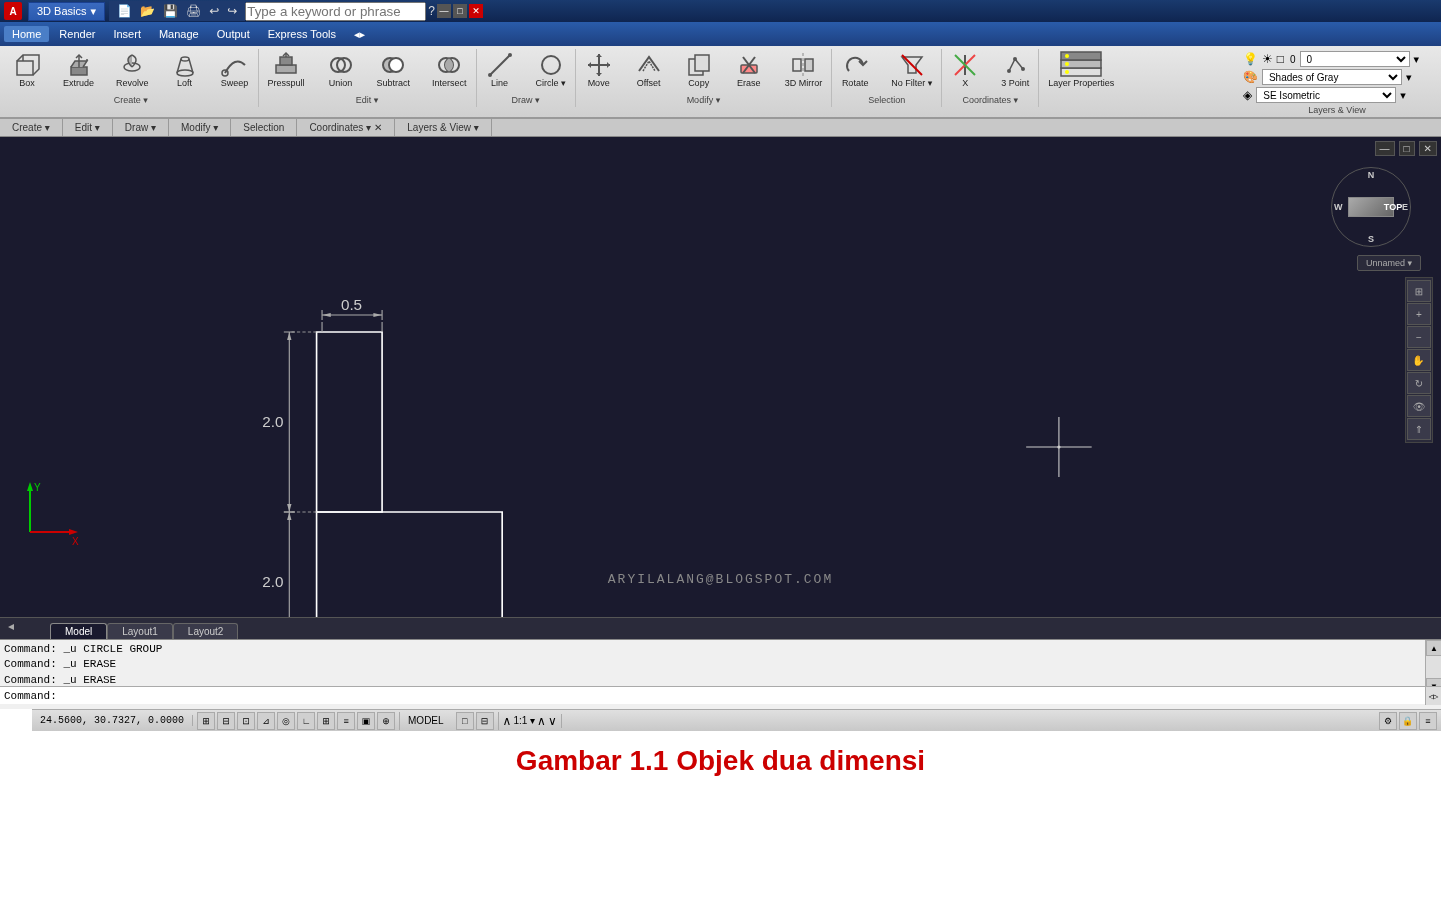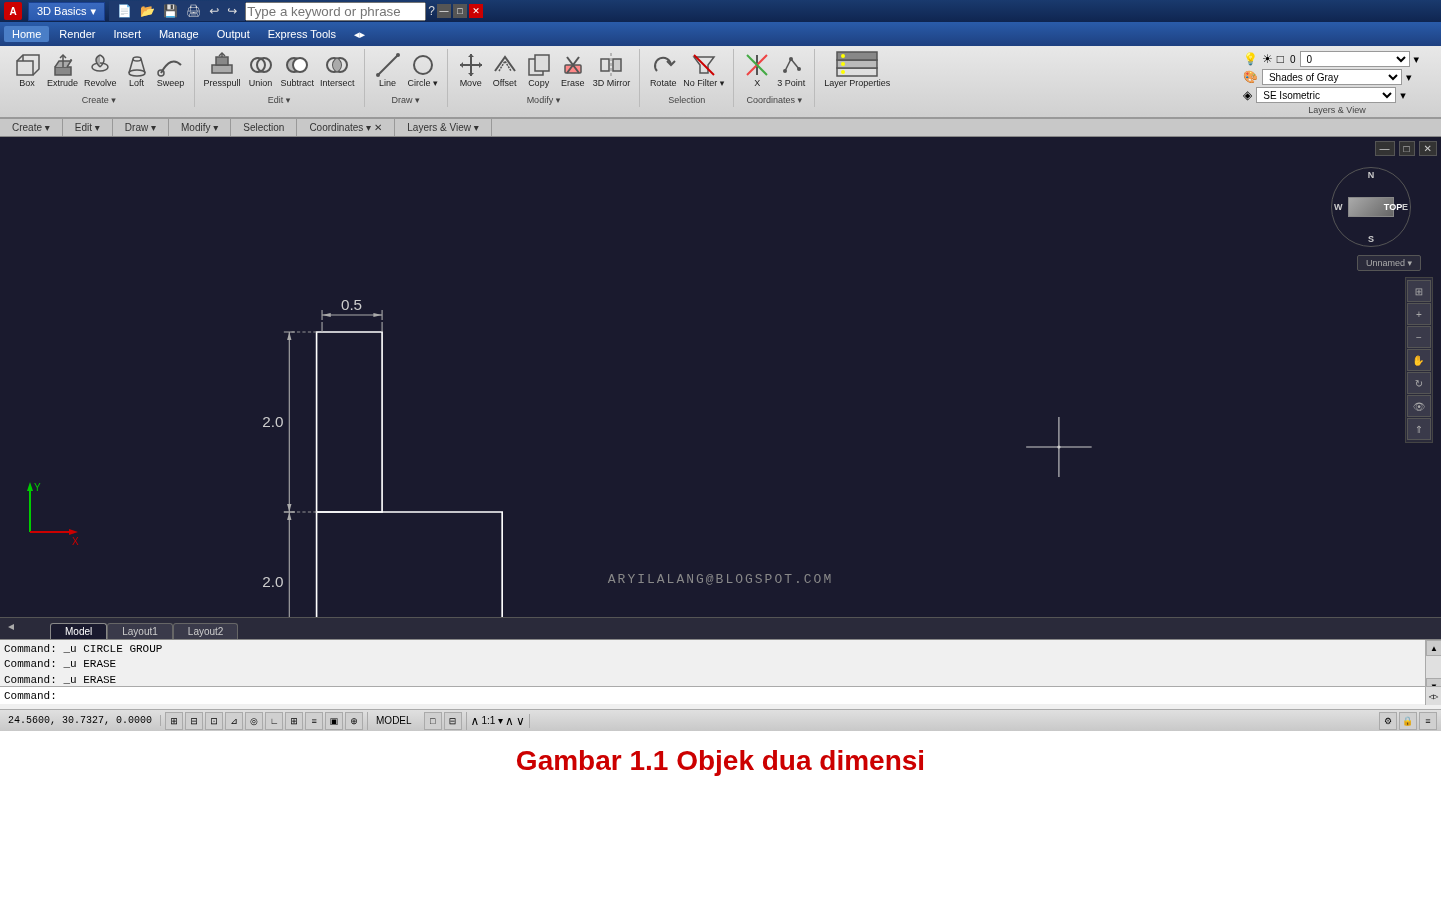--- a/index.html
+++ b/index.html
@@ -74,21 +74,21 @@
     .ribbon-group-label {
       font-size: 9px;
       color: #444;
       position: absolute;
       bottom: 2px;
       left: 0; right: 0;
       text-align: center;
     }
     .ribbon-buttons {
       display: flex;
-      gap: 0;
+      gap: 16px;
       align-items: flex-start;
       padding-bottom: 14px;
     }
     .ribbon-btn {
       display: flex;
       flex-direction: column;
       align-items: center;
       cursor: pointer;
       padding: 2px 3px;
       border-radius: 2px;
@@ -364,20 +364,21 @@
 
     
     #status-bar {
       background: linear-gradient(to bottom, #e0e0e0, #c8c8c8);
       height: 22px;
       display: flex;
       align-items: center;
       font-size: 10px;
       color: #000;
       border-top: 1px solid #aaa;
+      margin-left: 32px;
     }
     .status-coord {
       padding: 0 8px;
       border-right: 1px solid #aaa;
       font-family: 'Courier New', monospace;
     }
     .status-icons {
       display: flex;
       align-items: center;
       gap: 2px;

